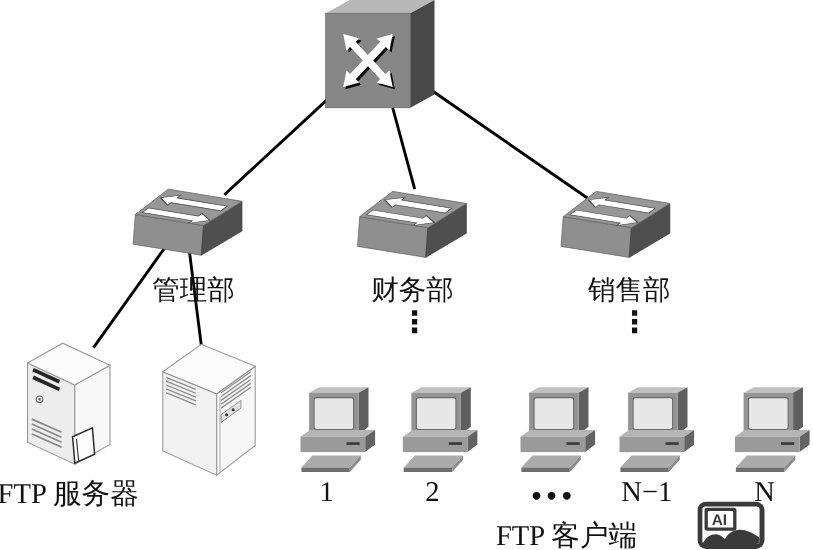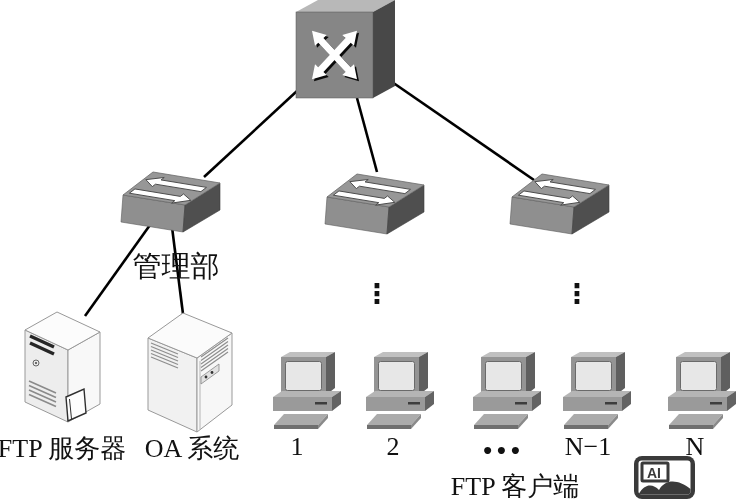--- a/index.html
+++ b/index.html
@@ -2,21 +2,21 @@
 <html><head>
 <meta charset="utf-8">
 <style>
   html,body{margin:0;padding:0;background:#fff;}
   .canvas{position:relative;width:739px;height:500px;background:#ffffff;overflow:hidden;
           font-family:"Liberation Serif","DejaVu Serif",serif;}
   .lines{position:absolute;left:0;top:0;z-index:1;}
   .device{position:absolute;z-index:2;}
   .label{position:absolute;z-index:3;transform:translateX(-50%);white-space:nowrap;
          font-family:"Liberation Serif","DejaVu Serif",serif;font-size:26px;color:#111;}
-  .dept{font-size:29px;}
+  .dept{font-size:25px;}
   .it{}
   .hdots{font-family:"DejaVu Sans",sans-serif;font-weight:700;font-size:20px;padding-top:7px;letter-spacing:1px;}
   .vdots{position:absolute;z-index:3;transform:translateX(-50%);font-family:"DejaVu Sans",sans-serif;
          font-weight:700;font-size:27px;line-height:1;color:#111;}
   .wm-icon{position:absolute;z-index:4;left:634px;top:456px;}
   .wm-text{position:absolute;z-index:4;left:699px;top:462px;font-family:"Liberation Sans","DejaVu Sans",sans-serif;
            font-weight:700;font-size:15px;color:#3a3a3a;}
 </style>
 </head>
 <body>
@@ -132,26 +132,27 @@
       <use href="#pc"></use>
     </svg>
   <svg class="device" style="left:563px;top:350px" width="72" height="80" viewBox="0 0 72 80">
       <use href="#pc"></use>
     </svg>
   <svg class="device" style="left:668px;top:350px" width="72" height="80" viewBox="0 0 72 80">
       <use href="#pc"></use>
     </svg>
 
   <div class="label dept" style="left:176px;top:247px">管理部</div>
+  <div class="label dept" style="left:375px;top:247px">财务部</div>
+  <div class="label dept" style="left:572px;top:247px">销售部</div>
 
   <div class="vdots" style="left:377px;top:280px">⋮</div>
   <div class="vdots" style="left:577px;top:280px">⋮</div>
 
   <div class="label" style="left:62px;top:431px">FTP 服务器</div>
-  <div class="label" style="left:192px;top:431px">OA 系统</div>
 
   <div class="label" style="left:297px;top:432px">1</div>
   <div class="label" style="left:393px;top:432px">2</div>
   <div class="label hdots" style="left:502px;top:432px">•••</div>
   <div class="label it" style="left:588px;top:432px">N−1</div>
   <div class="label it" style="left:695px;top:432px">N</div>
 
   <div class="label" style="left:515px;top:469px">FTP 客户端</div>
 
   <svg class="wm-icon" width="62" height="44" viewBox="0 0 62 44">

